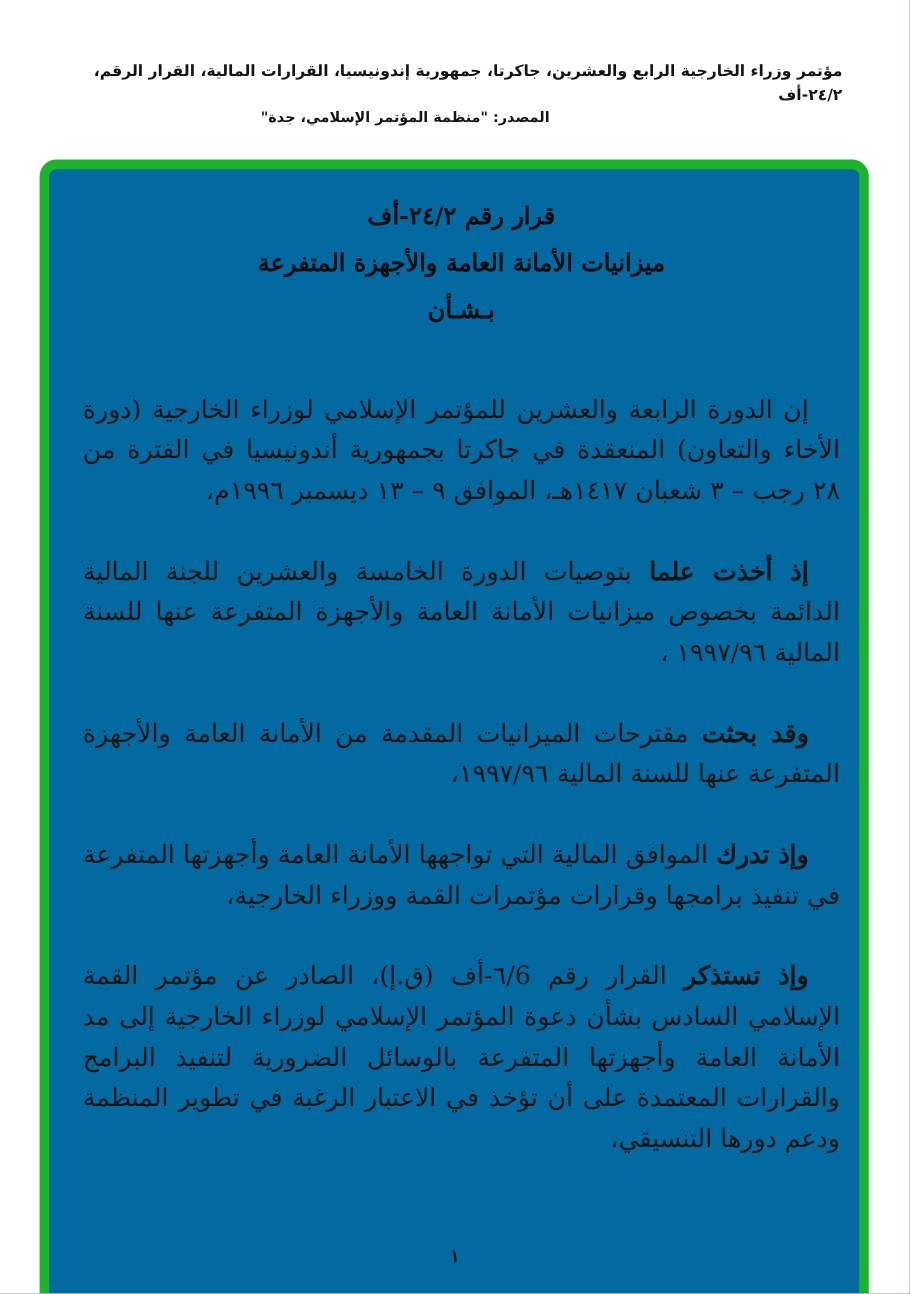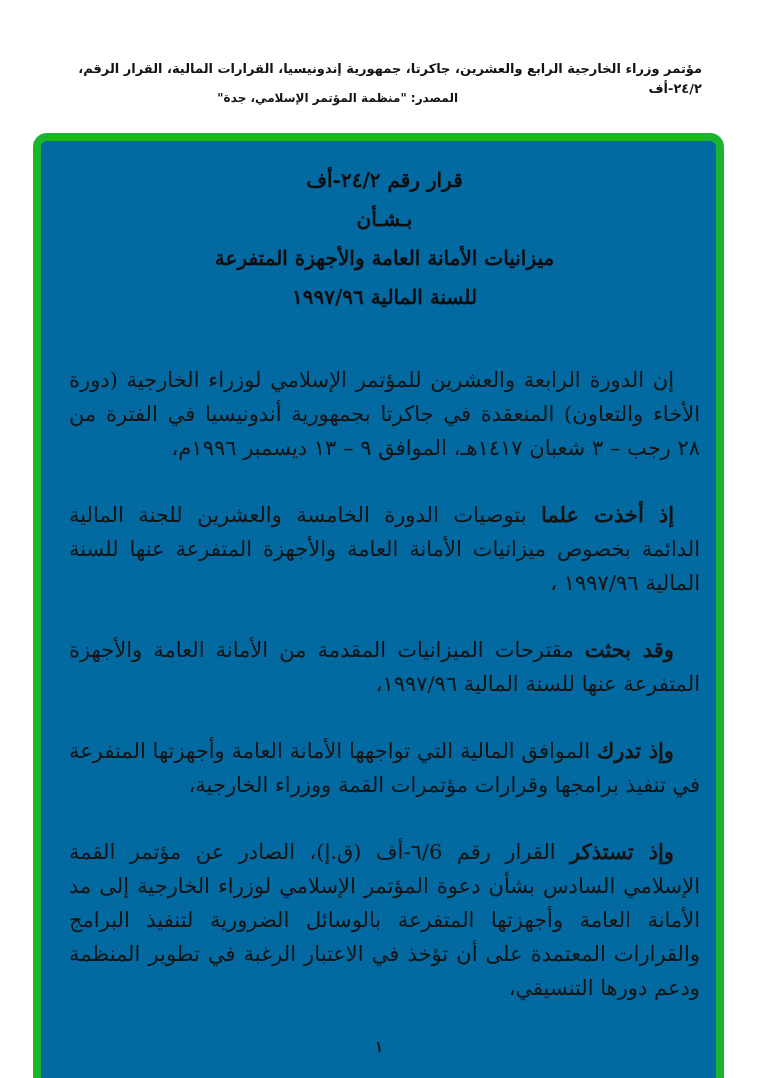--- a/index.html
+++ b/index.html
@@ -5,21 +5,21 @@
   html,body{margin:0;padding:0;}
   body{
     width:758px;height:1078px;background:#ffffff;color:#111111;
     font-family:"DejaVu Serif","Liberation Serif",serif;
     -webkit-font-smoothing:antialiased;
   }
   .page{position:relative;width:758px;height:1078px;direction:rtl;overflow:hidden;background:#ffffff;}
 
   
   .hdr-line1{
-    position:absolute;top:59px;right:56px;width:648px;
+    position:absolute;top:50px;right:56px;width:648px;
     text-align:right;font-weight:bold;font-size:13px;line-height:20px;
     font-family:"DejaVu Sans","Liberation Sans",sans-serif;
     color:#141414;
   }
   .hdr-line2{
     position:absolute;top:89px;right:300px;
     text-align:right;font-weight:bold;font-size:12px;line-height:18px;
     font-family:"DejaVu Sans","Liberation Sans",sans-serif;
     color:#141414;white-space:nowrap;
   }
@@ -53,23 +53,22 @@
 
 <div class="page">
 
   <div class="hdr-line1">مؤتمر وزراء الخارجية الرابع والعشرين، جاكرتا، جمهورية إندونيسيا، القرارات المالية، القرار الرقم، ٢٤/٢-أف</div>
   <div class="hdr-line2">المصدر:  "منظمة المؤتمر الإسلامي، جدة"</div>
 
   <div class="doc-frame">
 
     <div class="title-block">
       <div>قرار رقم ٢٤/٢-أف</div>
+      <div>ميزانيات الأمانة العامة والأجهزة المتفرعة</div>
       <div>بـشـأن</div>
-      <div>ميزانيات الأمانة العامة والأجهزة المتفرعة</div>
-      <div>للسنة المالية ١٩٩٧/٩٦</div>
     </div>
 
     <p class="para"><b></b><span>إن الدورة الرابعة والعشرين للمؤتمر الإسلامي لوزراء الخارجية (دورة الأخاء والتعاون) المنعقدة في جاكرتا بجمهورية أندونيسيا في الفترة من ٢٨ رجب – ٣ شعبان ١٤١٧هـ، الموافق ٩ – ١٣ ديسمبر ١٩٩٦م،</span></p>
 
     <p class="para"><b>إذ أخذت علما</b><span> بتوصيات الدورة الخامسة والعشرين للجنة المالية الدائمة بخصوص ميزانيات الأمانة العامة والأجهزة المتفرعة عنها للسنة المالية ١٩٩٧/٩٦ ،</span></p>
 
     <p class="para"><b>وقد بحثت</b><span> مقترحات الميزانيات المقدمة من الأمانة العامة والأجهزة المتفرعة عنها للسنة المالية ١٩٩٧/٩٦،</span></p>
 
     <p class="para"><b>وإذ تدرك</b><span> الموافق المالية التي تواجهها الأمانة العامة وأجهزتها المتفرعة في تنفيذ برامجها وقرارات مؤتمرات القمة ووزراء الخارجية،</span></p>
 

